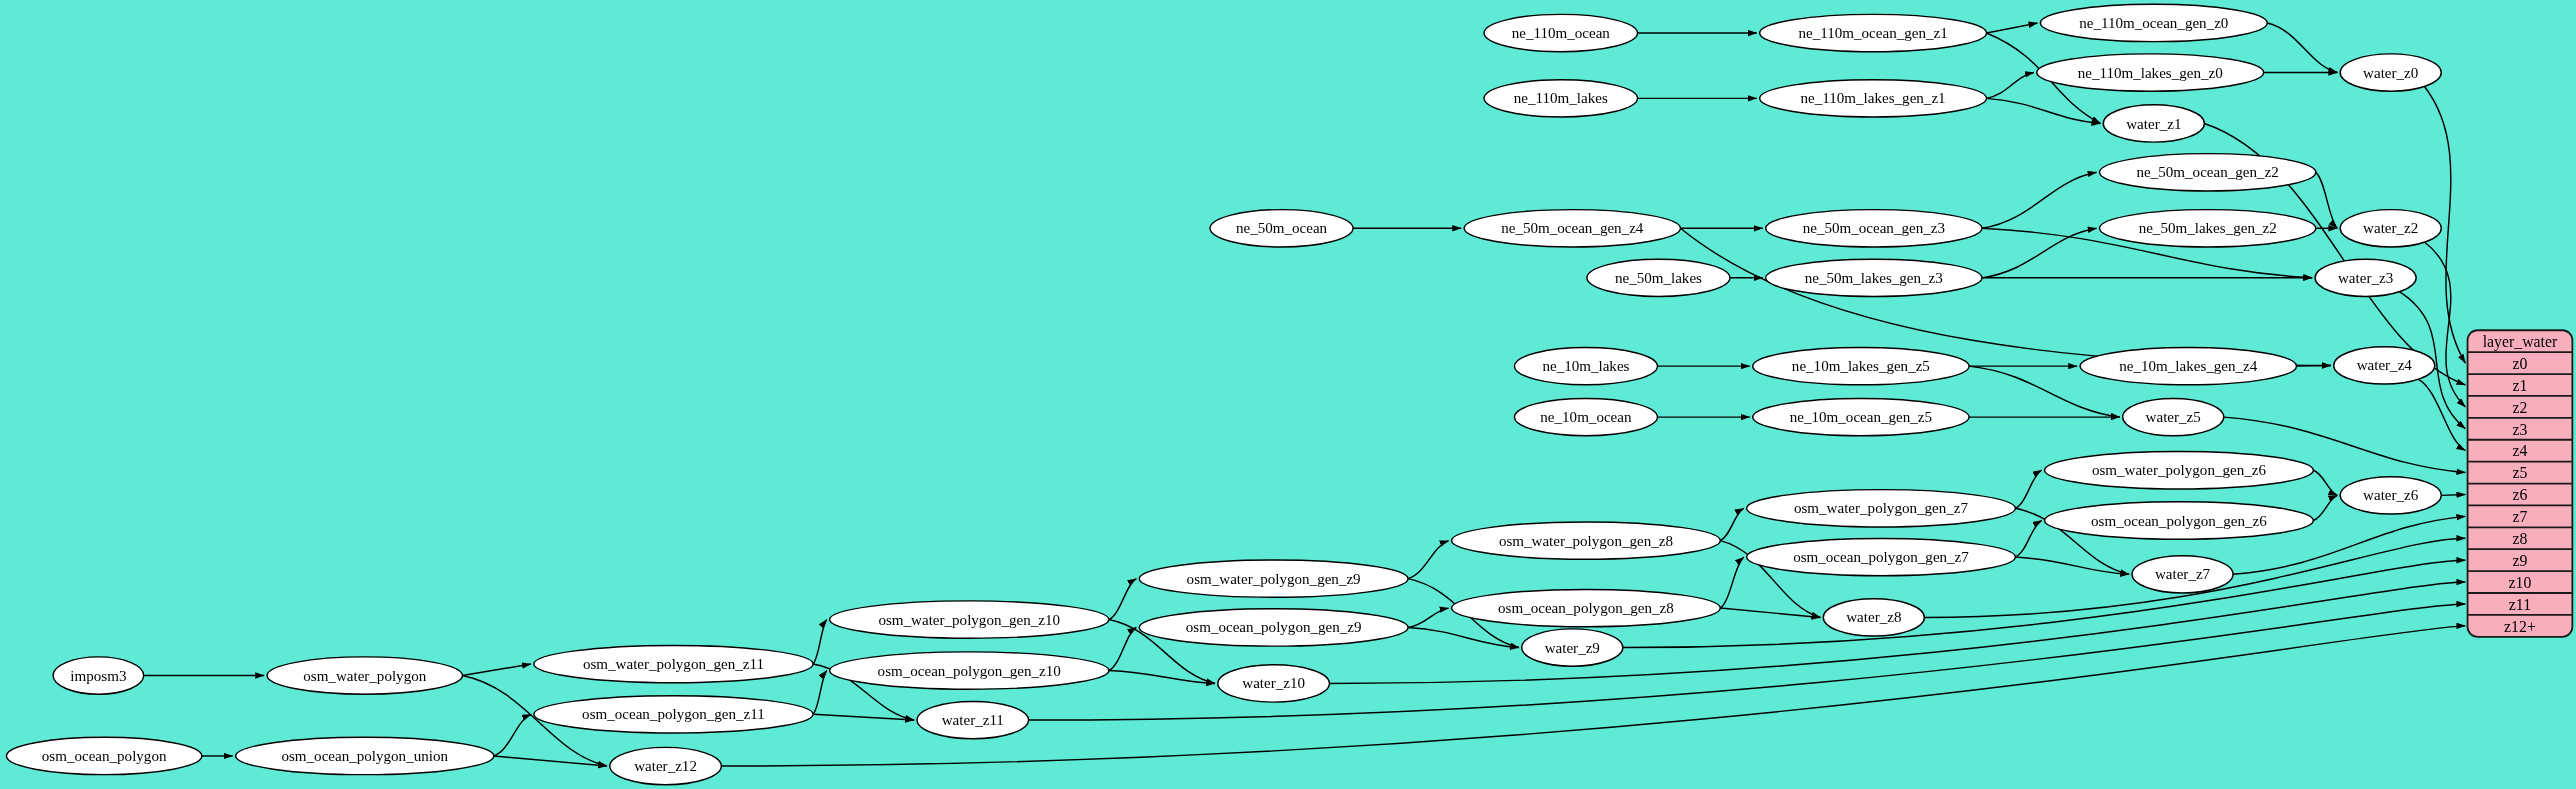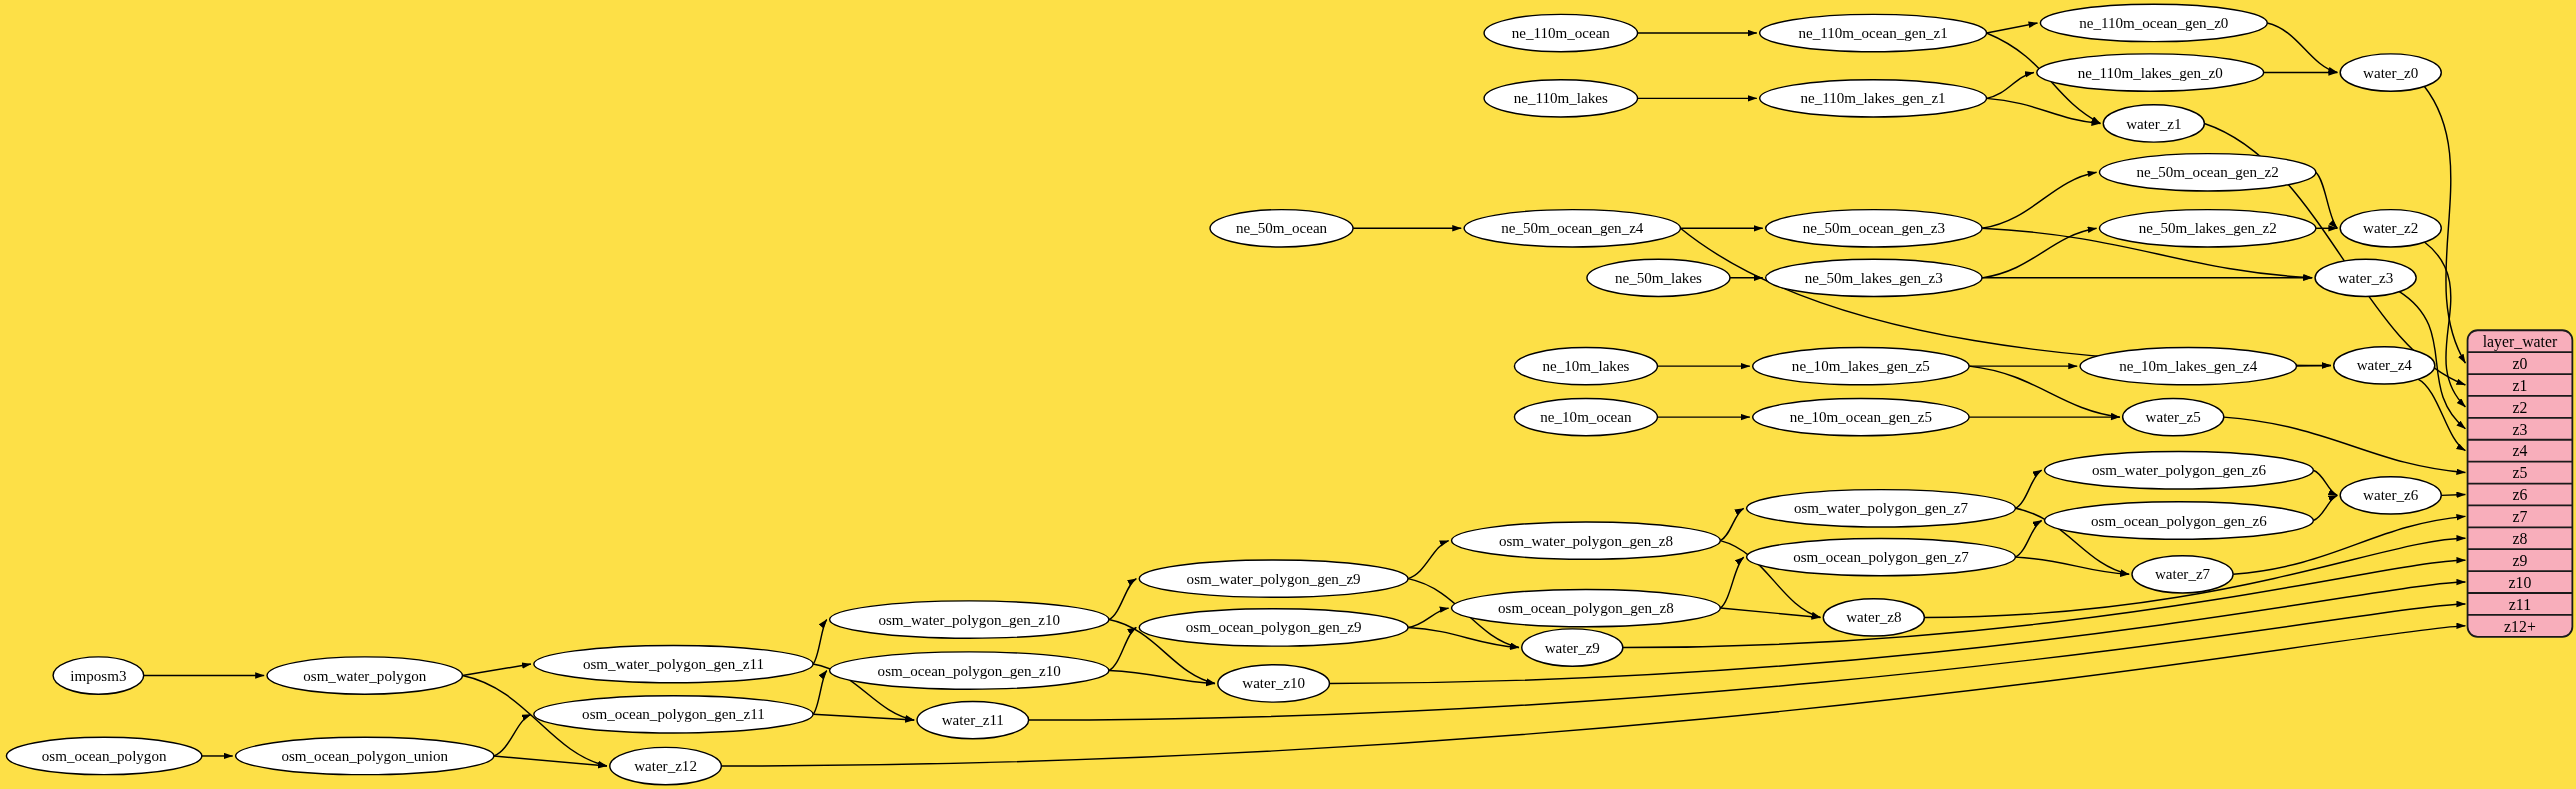--- a/index.html
+++ b/index.html
@@ -4,21 +4,21 @@
 <style>
   html, body {
     margin: 0;
     padding: 0;
     background: #ffffff;
   }
   #canvas-wrap {
     position: relative;
     width: 2576px;
     height: 789px;
-    background: #fde047;
+    background: #5eead4;
     overflow: hidden;
   }
   svg text {
     font-family: "Liberation Serif", "DejaVu Serif", serif;
     fill: #000000;
   }
   .node-label { font-size: 21px; }
   .table-label { font-size: 22px; }
   .table-header-label { font-size: 22px; }
 </style>

